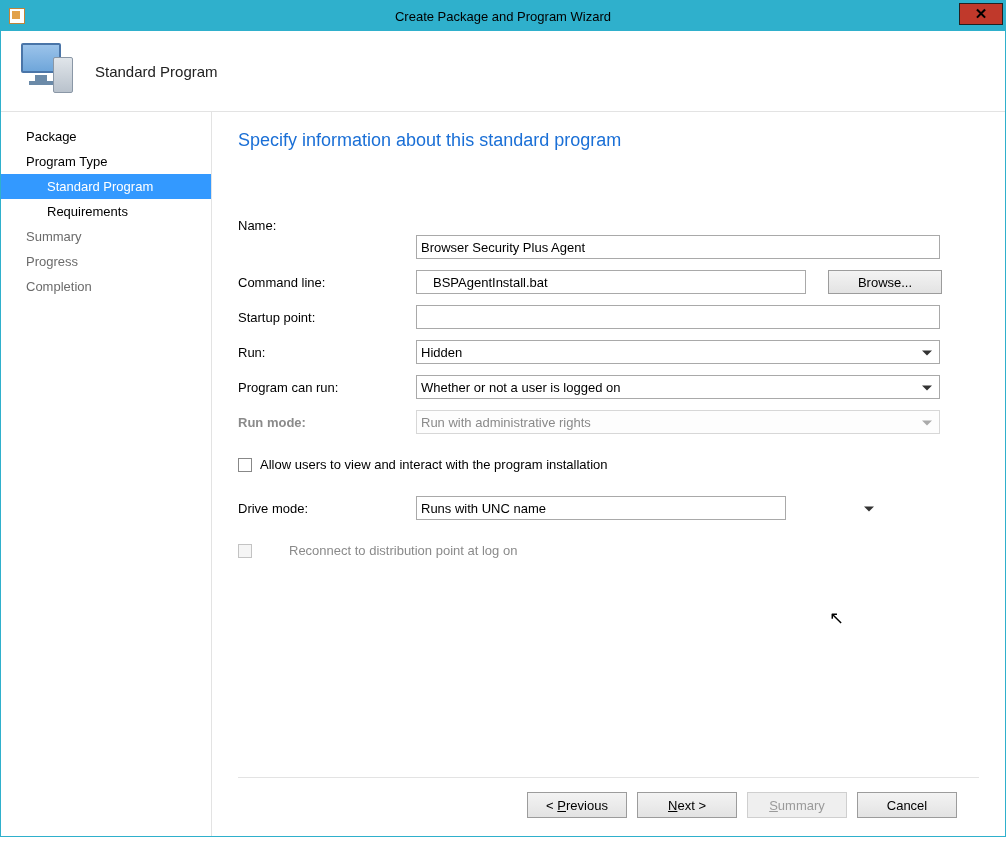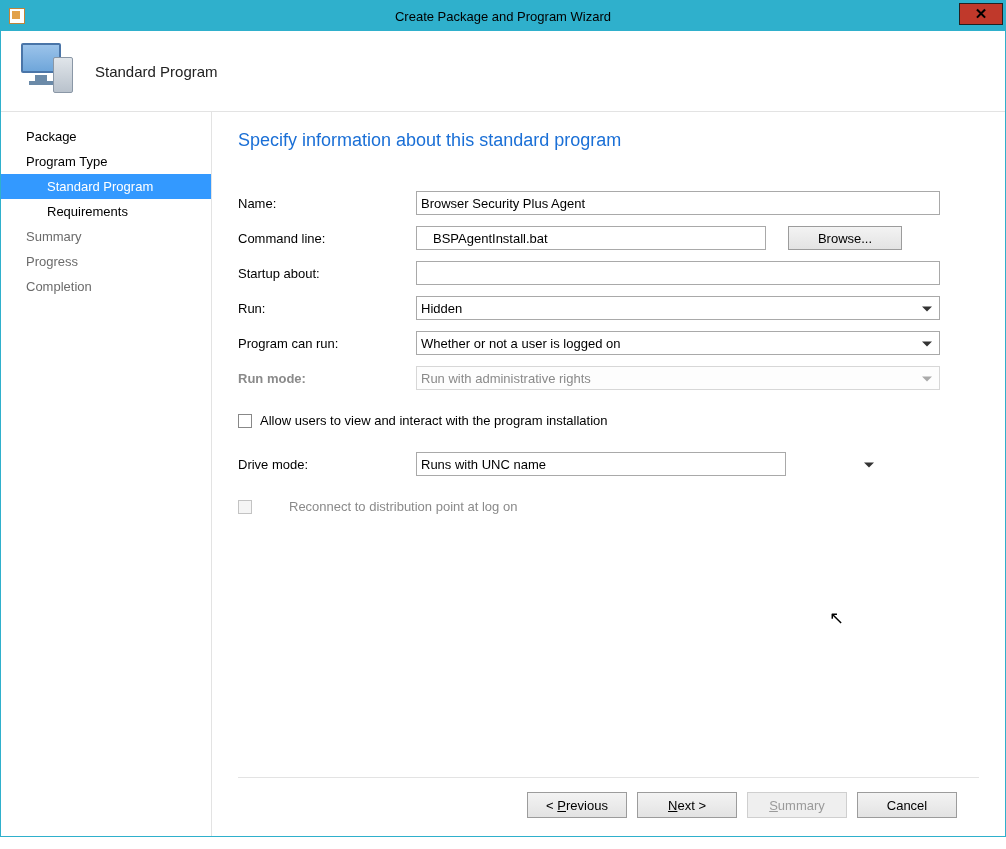--- a/index.html
+++ b/index.html
@@ -257,32 +257,32 @@
       <div class="step future">Summary</div>
       <div class="step future">Progress</div>
       <div class="step future">Completion</div>
     </div>
 
     <div class="content">
       <div class="content-heading">Specify information about this standard program</div>
 
       <div class="form-row">
         <div class="lbl">Name:</div>
-        <input class="txt" style="width: 524px;" value="Browser Security Plus Agent">
+        <input class="txt" style="width: 524px; margin-top: 44px;" value="Browser Security Plus Agent">
       </div>
 
       <div class="form-row">
         <div class="lbl">Command line:</div>
-        <input class="txt" style="width: 350px; padding-left: 16px;" value="BSPAgentInstall.bat">
+        <input class="txt" style="width: 390px; padding-left: 16px;" value="BSPAgentInstall.bat">
         <div style="width:22px"></div>
         <button class="btn small" style="width:114px">Browse...</button>
       </div>
 
       <div class="form-row">
-        <div class="lbl">Startup about:</div>
+        <div class="lbl">Startup point:</div>
         <input class="txt" style="width: 524px;" value="">
       </div>
 
       <div class="form-row">
         <div class="lbl">Run:</div>
         <span class="select-wrap" style="width:524px">
           <input class="sel" style="width: 524px;" readonly="" value="Hidden">
         </span>
       </div>
 

